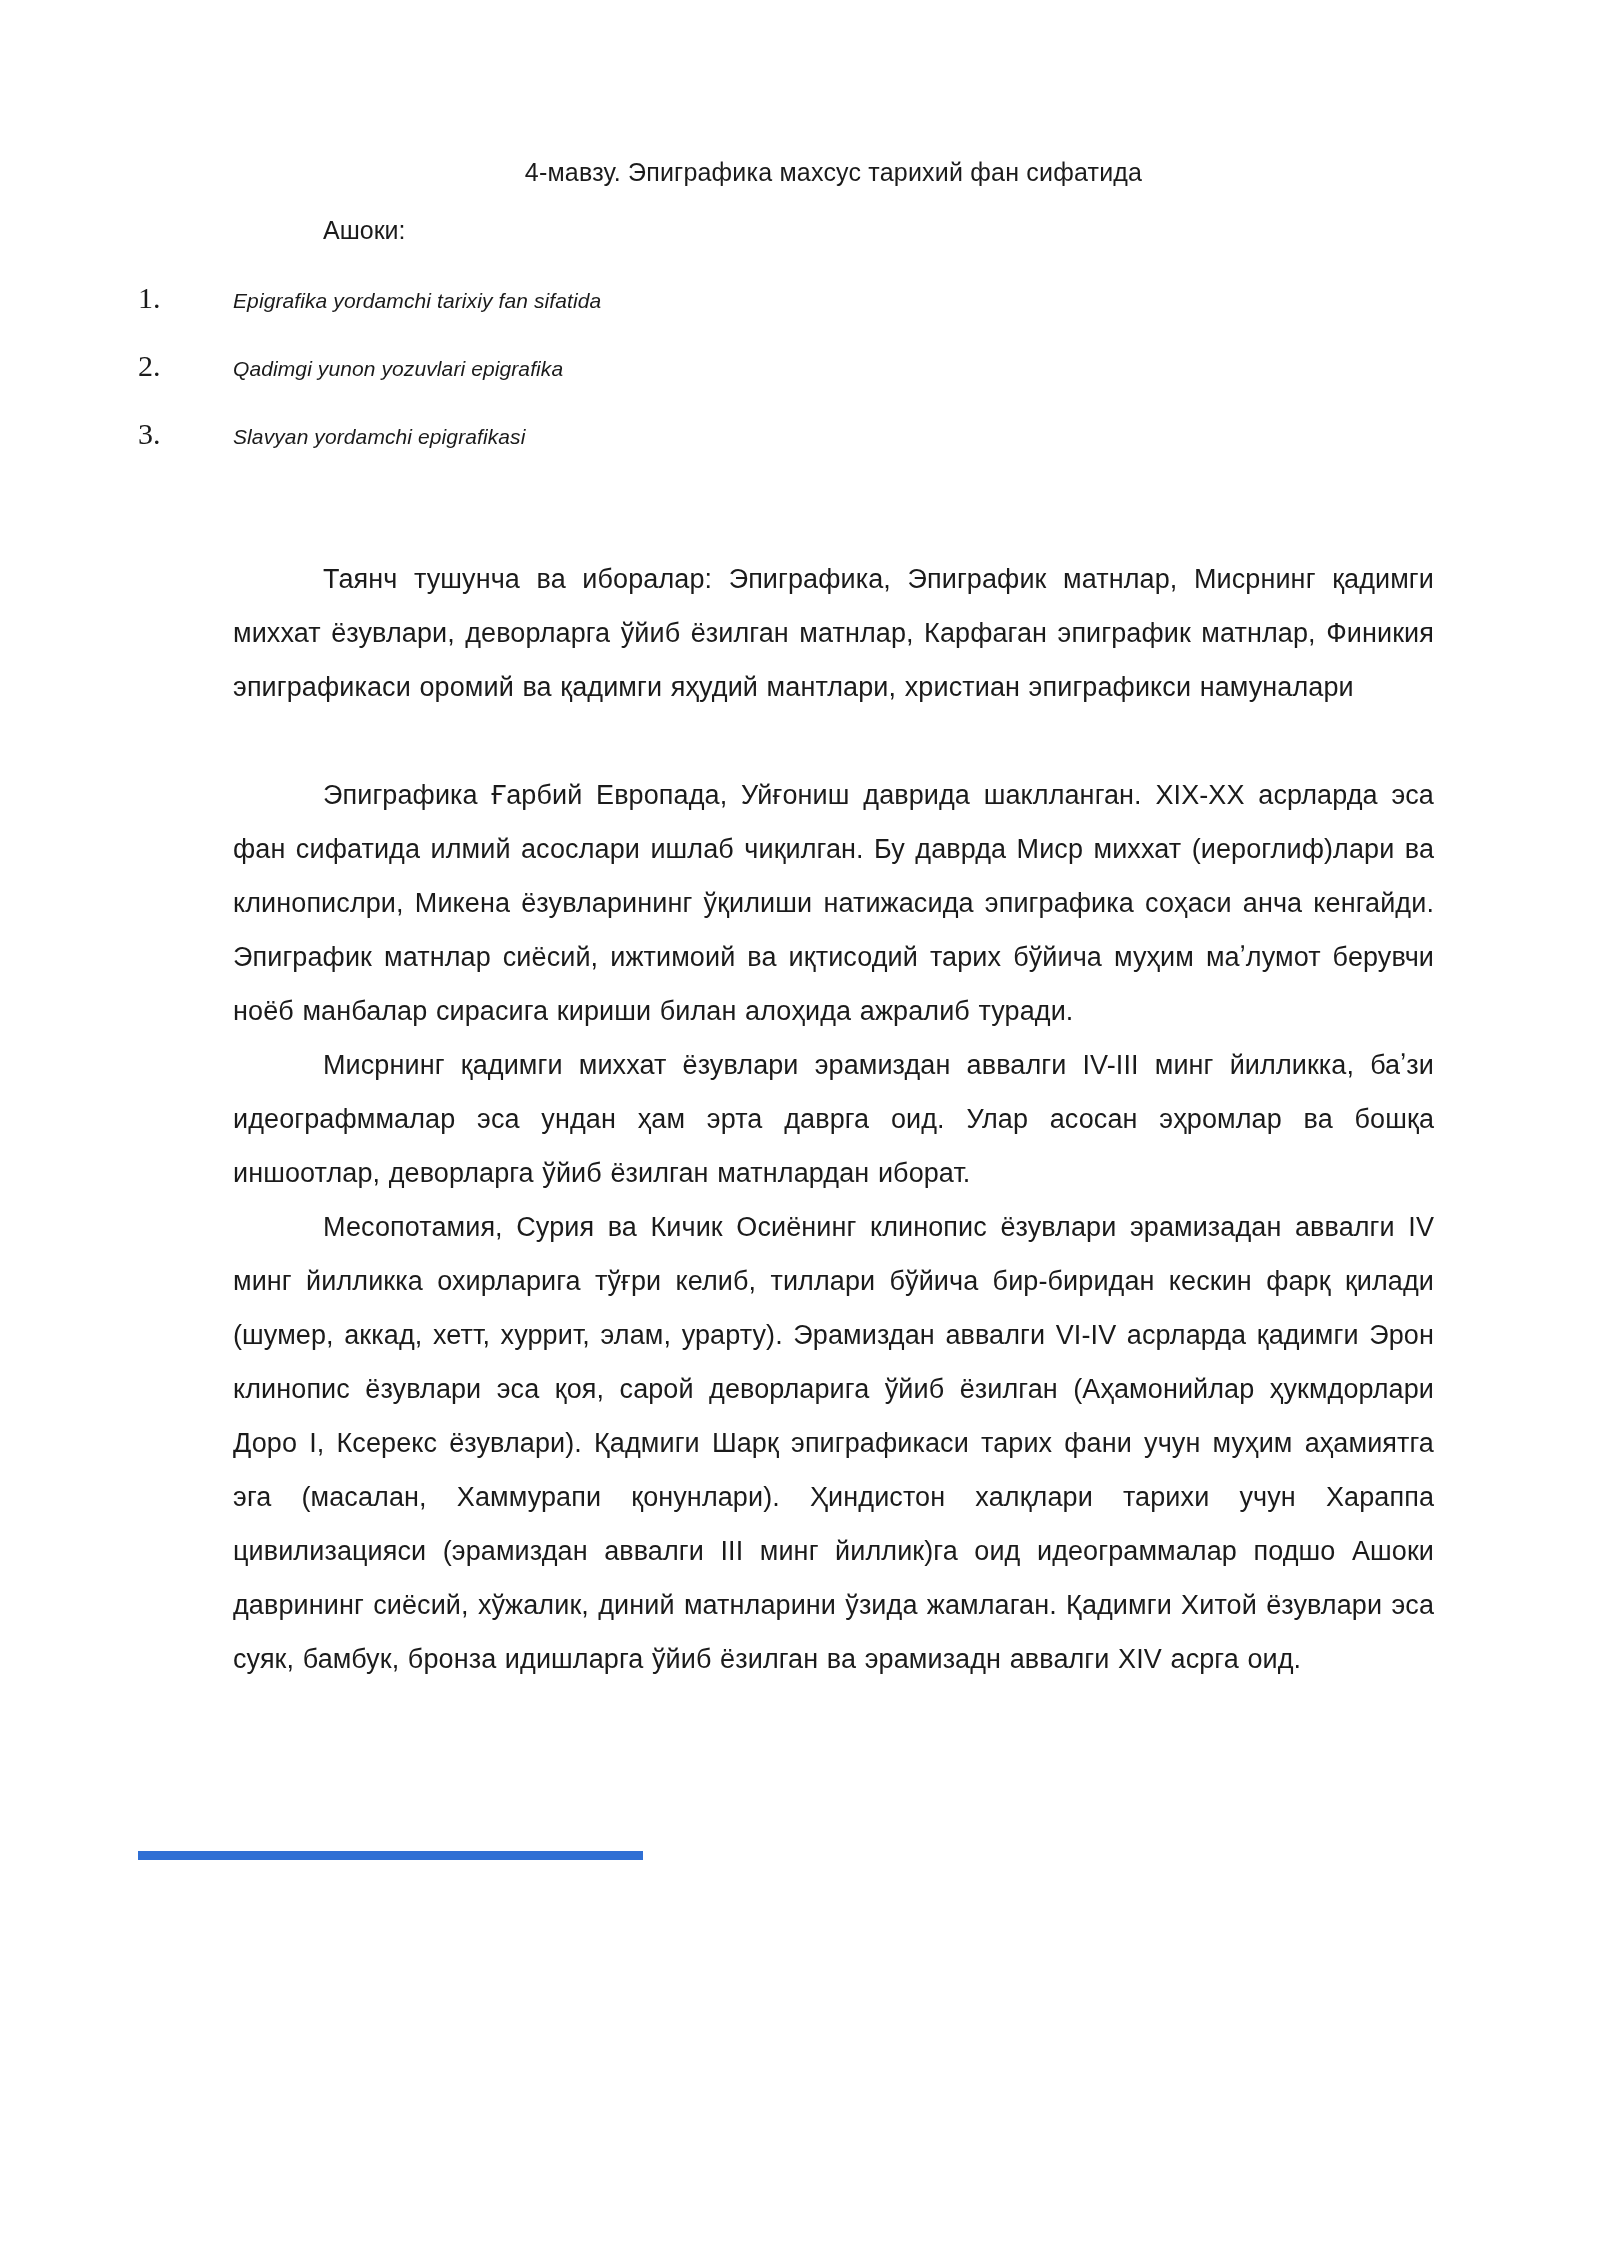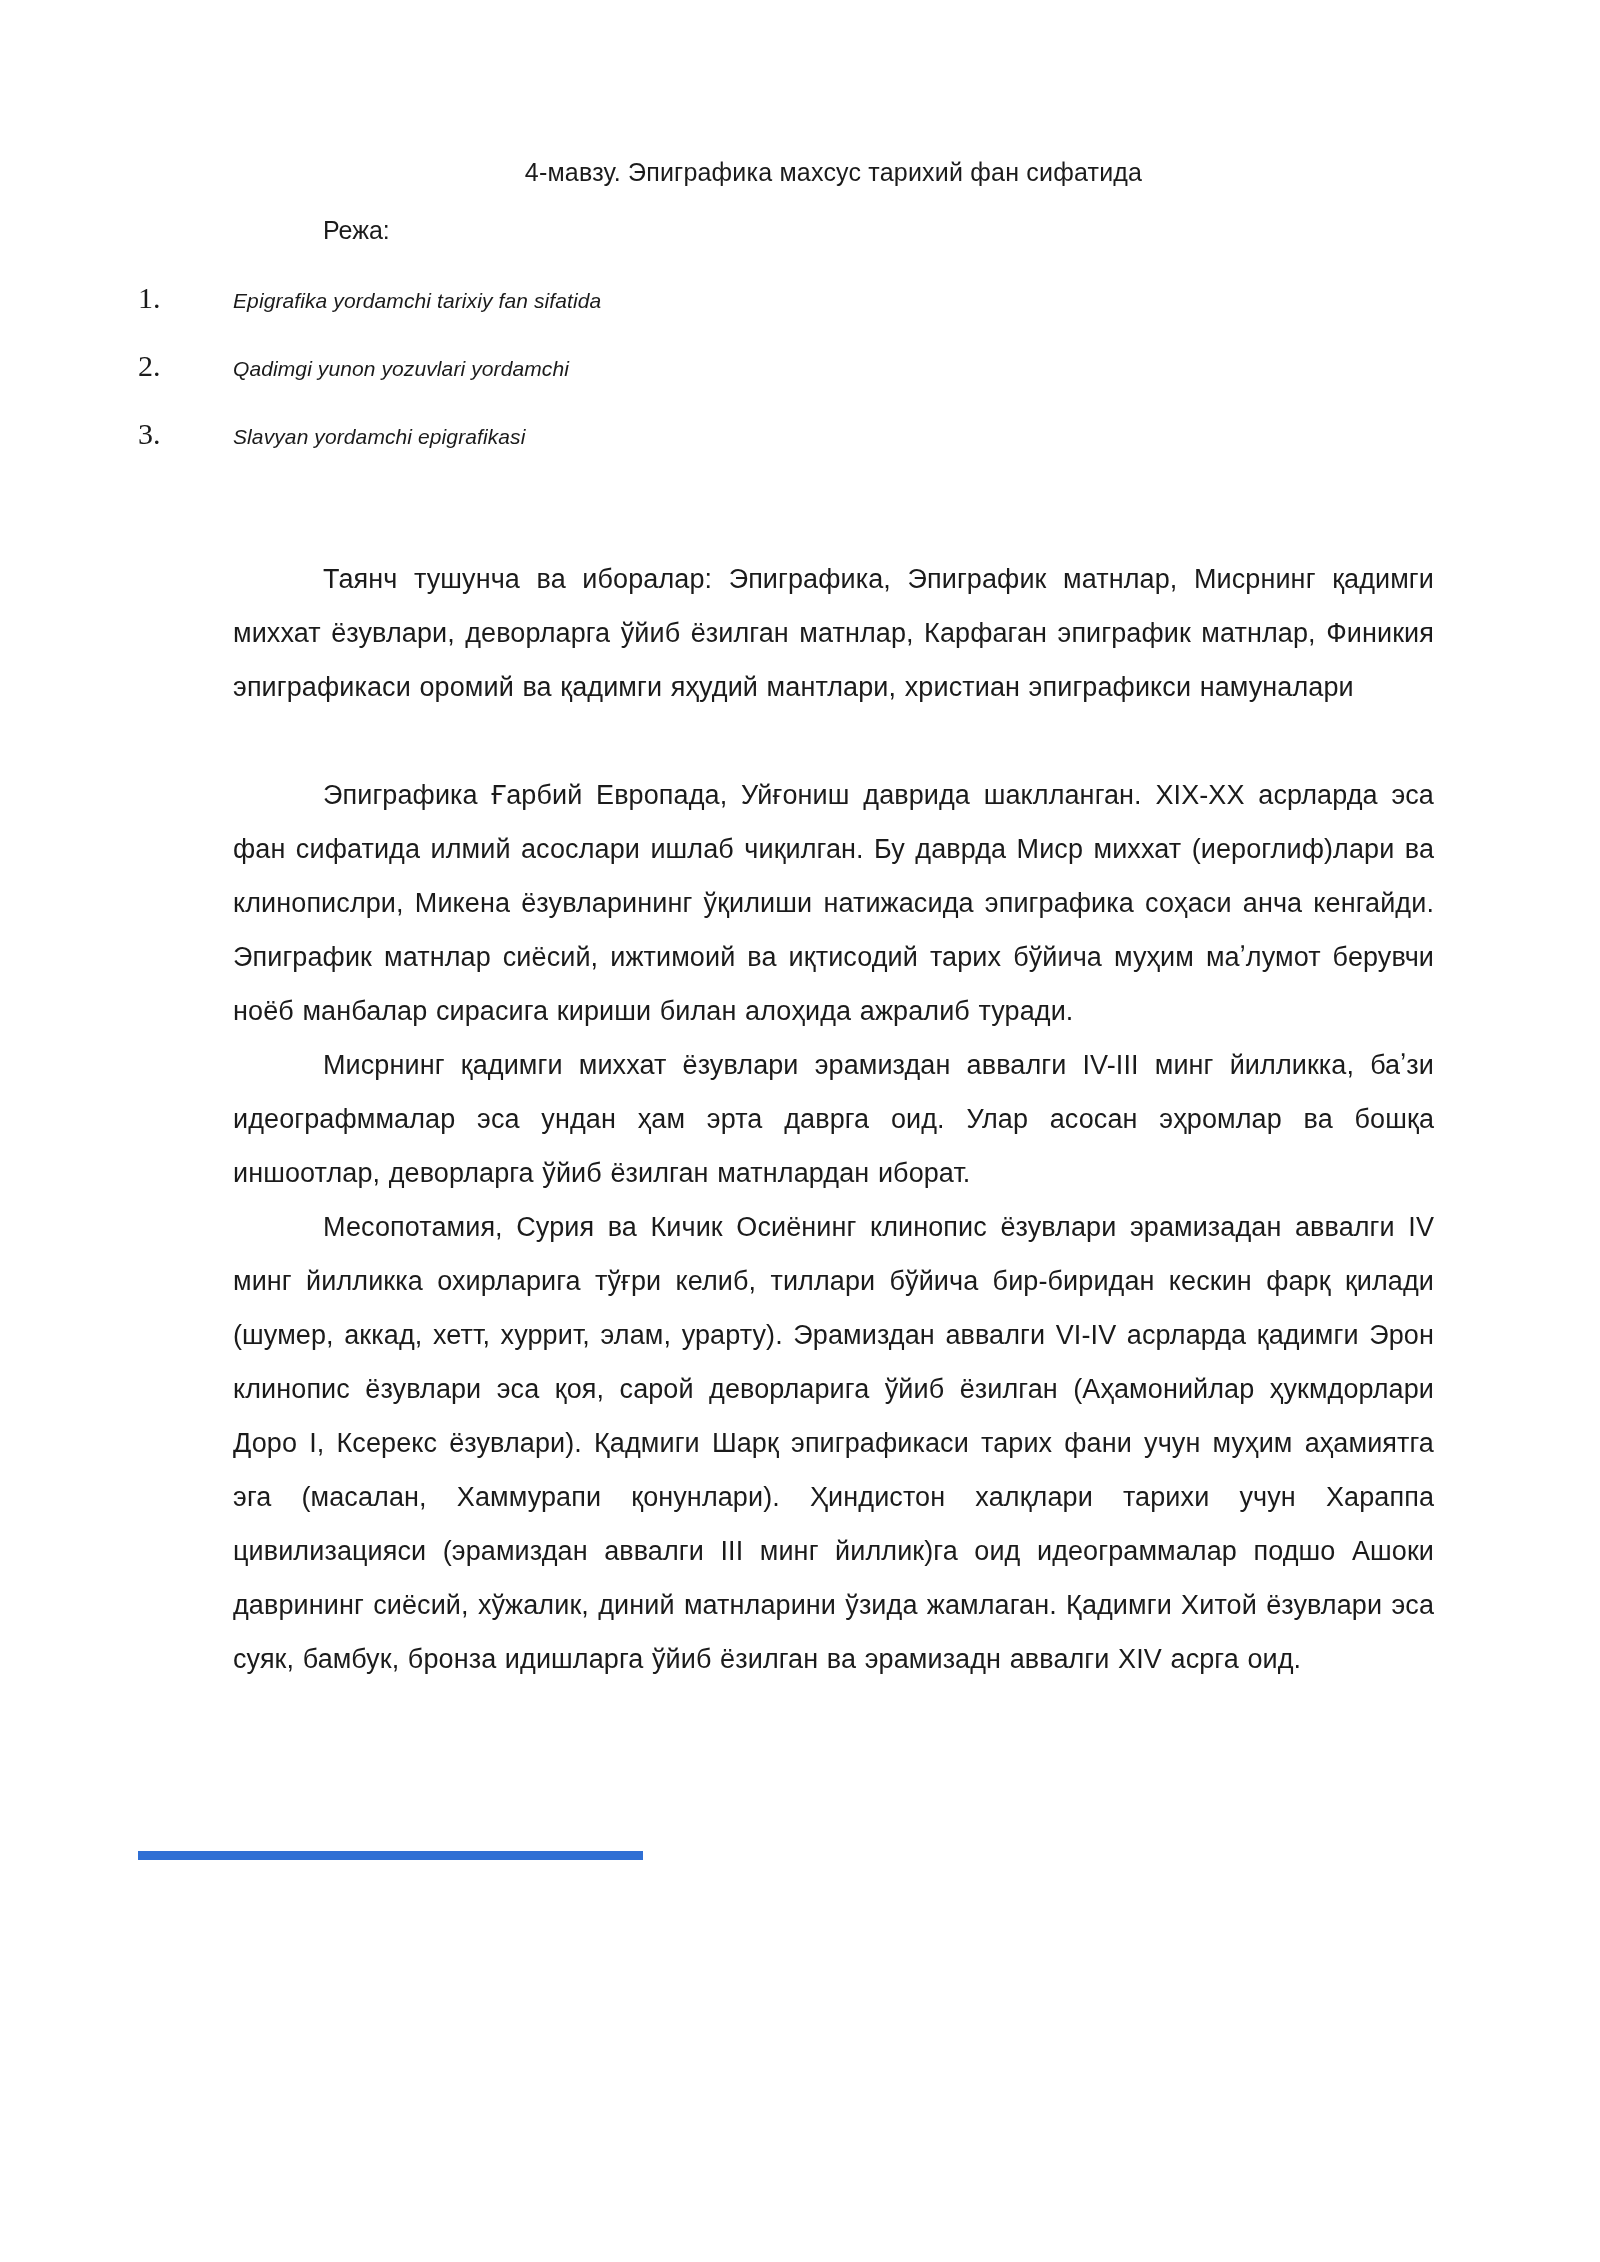--- a/index.html
+++ b/index.html
@@ -85,30 +85,30 @@
     background: #2f6fd4;
   }
 </style>
 </head>
 <body>
 
 <div class="page">
 
   <h1 class="title">4-мавзу. Эпиграфика махсус тарихий фан сифатида</h1>
 
-  <p class="plan-heading">Режа:</p>
+  <p class="plan-heading">Ашоки:</p>
 
   <ol class="plan-list">
     <li>
       <span class="plan-num">1.</span>
       <span class="plan-label">Epigrafika yordamchi tarixiy fan sifatida</span>
     </li>
     <li>
       <span class="plan-num">2.</span>
-      <span class="plan-label">Qadimgi yunon yozuvlari yordamchi</span>
+      <span class="plan-label">Qadimgi yunon yozuvlari epigrafika</span>
     </li>
     <li>
       <span class="plan-num">3.</span>
       <span class="plan-label">Slavyan yordamchi epigrafikasi</span>
     </li>
   </ol>
 
   <div class="doc-body">
     <p class="para gap-after">Таянч тушунча ва иборалар: Эпиграфика, Эпиграфик матнлар,  Мисрнинг қадимги миххат ёзувлари,  деворларга ўйиб ёзилган матнлар, Карфаган эпиграфик матнлар, Финикия эпиграфикаси оромий ва қадимги яҳудий мантлари, христиан эпиграфикси намуналари</p>
     <p class="para">Эпиграфика Ғарбий Европада, Уйғониш даврида шаклланган. XIX-XX асрларда эса фан сифатида илмий асослари ишлаб чиқилган. Бу даврда Миср миххат (иероглиф)лари ва клинопислри, Микена ёзувларининг ўқилиши натижасида эпиграфика соҳаси анча кенгайди. Эпиграфик матнлар сиёсий, ижтимоий ва иқтисодий тарих бўйича муҳим маʼлумот берувчи ноёб манбалар сирасига кириши билан алоҳида ажралиб туради.</p>

